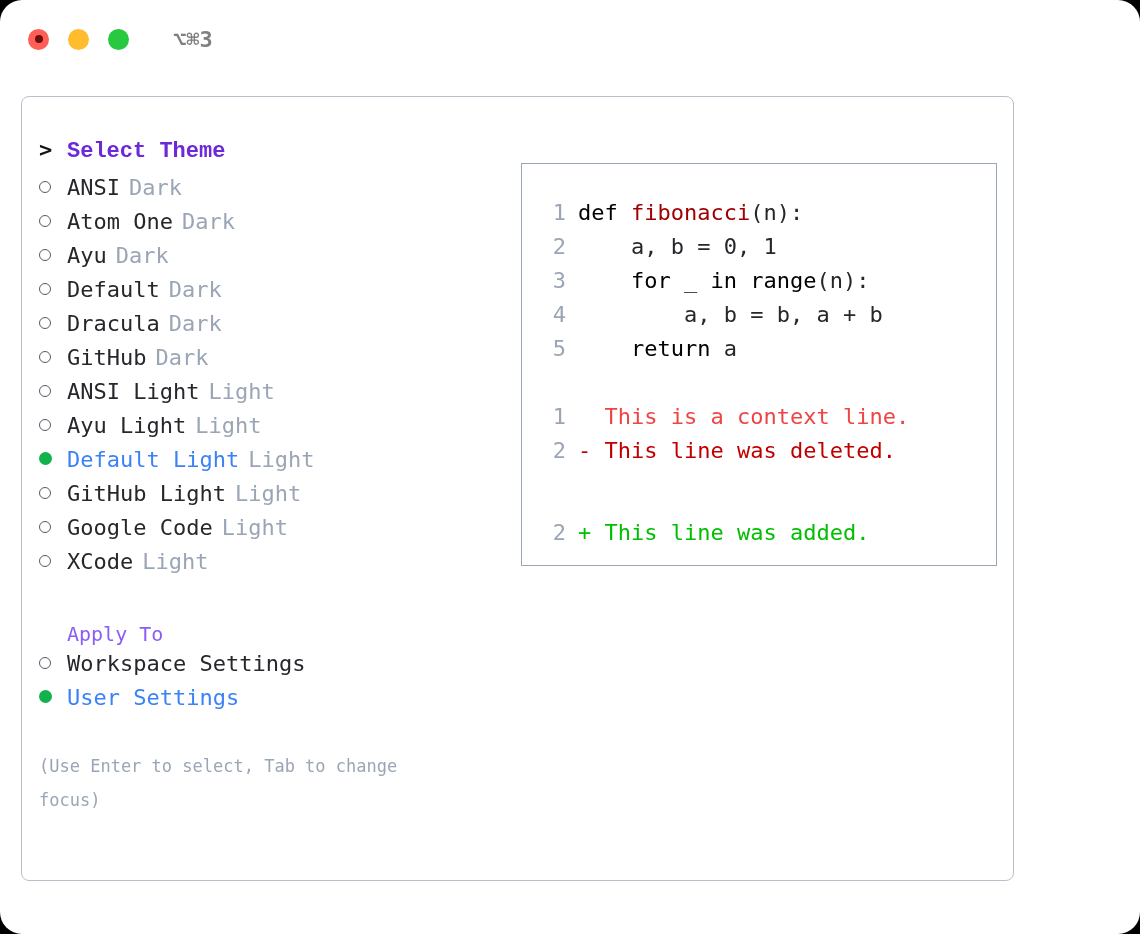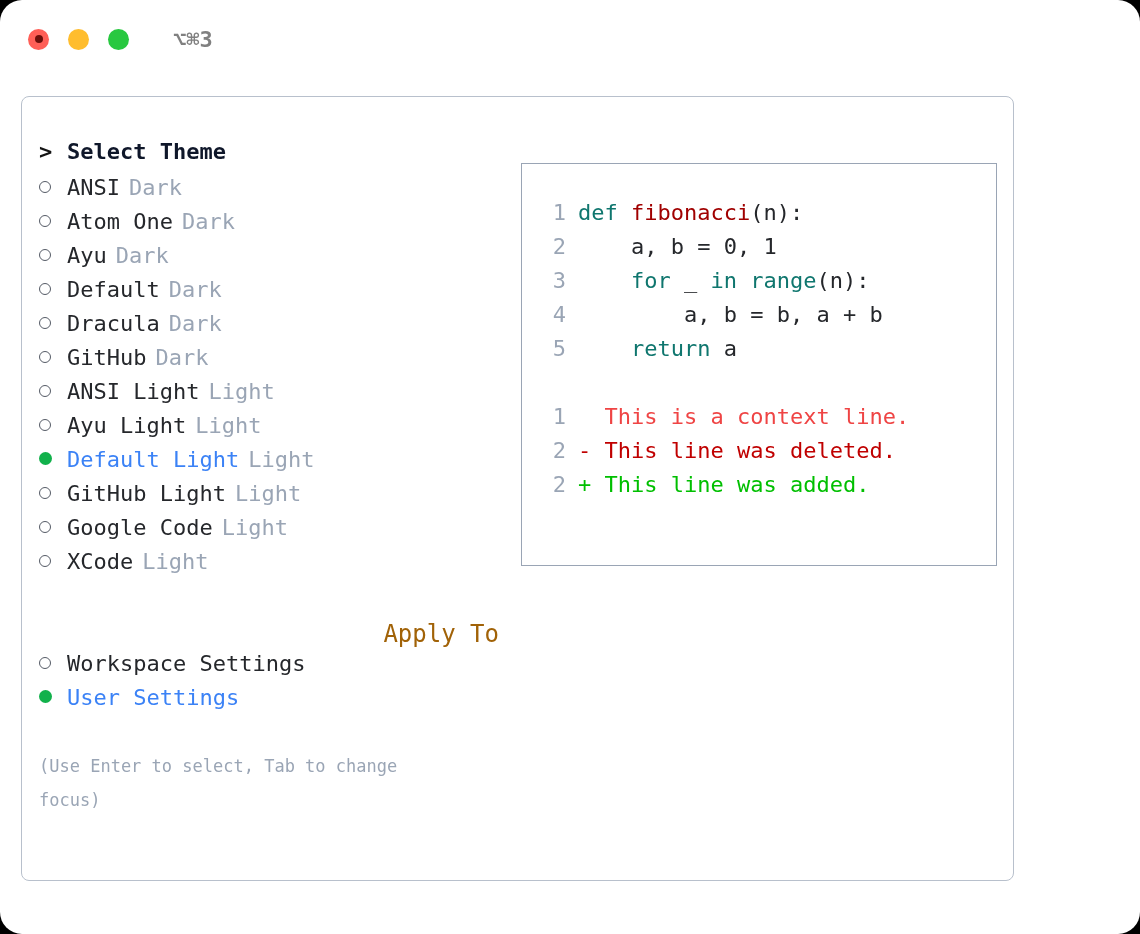--- a/index.html
+++ b/index.html
@@ -126,38 +126,37 @@
     border-radius: 50%;
     background: #11b14b;
     position: relative;
     top: -2px;
   }
   .marker.caret {
     color: #141414;
     font-weight: bold;
   }
   .label { color: #25272b; }
-  .label.bold { font-weight: bold; color: #0f172a; }
+  .label.bold { font-weight: bold; color: #6d28d9; font-family: Liberation Mono, monospace; }
   .label.selected { color: #3b82f6; }
   .badge {
     color: #9aa5b5;
     margin-left: 9px;
   }
 
   .header-row { height: 36px; }
   .spacer-md { height: 34px; }
 
   .apply-title {
     padding-left: 28px;
-    font-size: 24px;
-    color: #a16207;
+    font-size: 20px;
+    color: #8b5cf6;
     height: 34px;
     line-height: 34px;
     white-space: pre;
-    text-align: right;
   }
 
   .hint {
     margin-top: 30px;
     width: 410px;
     font-size: 17px;
     line-height: 34px;
     color: #9aa5b5;
     white-space: pre-wrap;
   }
@@ -193,26 +192,26 @@
     white-space: pre;
   }
   .lineno {
     flex: 0 0 26px;
     width: 26px;
     text-align: right;
     color: #9aa5b5;
     margin-right: 12px;
   }
   .code-text { color: #25272b; }
-  .kw   { color: #0f766e; }
+  .kw   { color: #000000; }
   .fn   { color: #a00000; }
   .diff-gap { height: 34px; }
   .ctx  { color: #ef4444; }
   .del  { color: #c00000; }
-  .add  { color: #00bf00; }
+  .add  { color: #00bf00; margin-top: 48px; }
 </style>
 </head>
 <body>
 
 <div class="window">
 
   <div class="titlebar">
     <div class="lights">
       <span class="light red"></span>
       <span class="light amber"></span>

